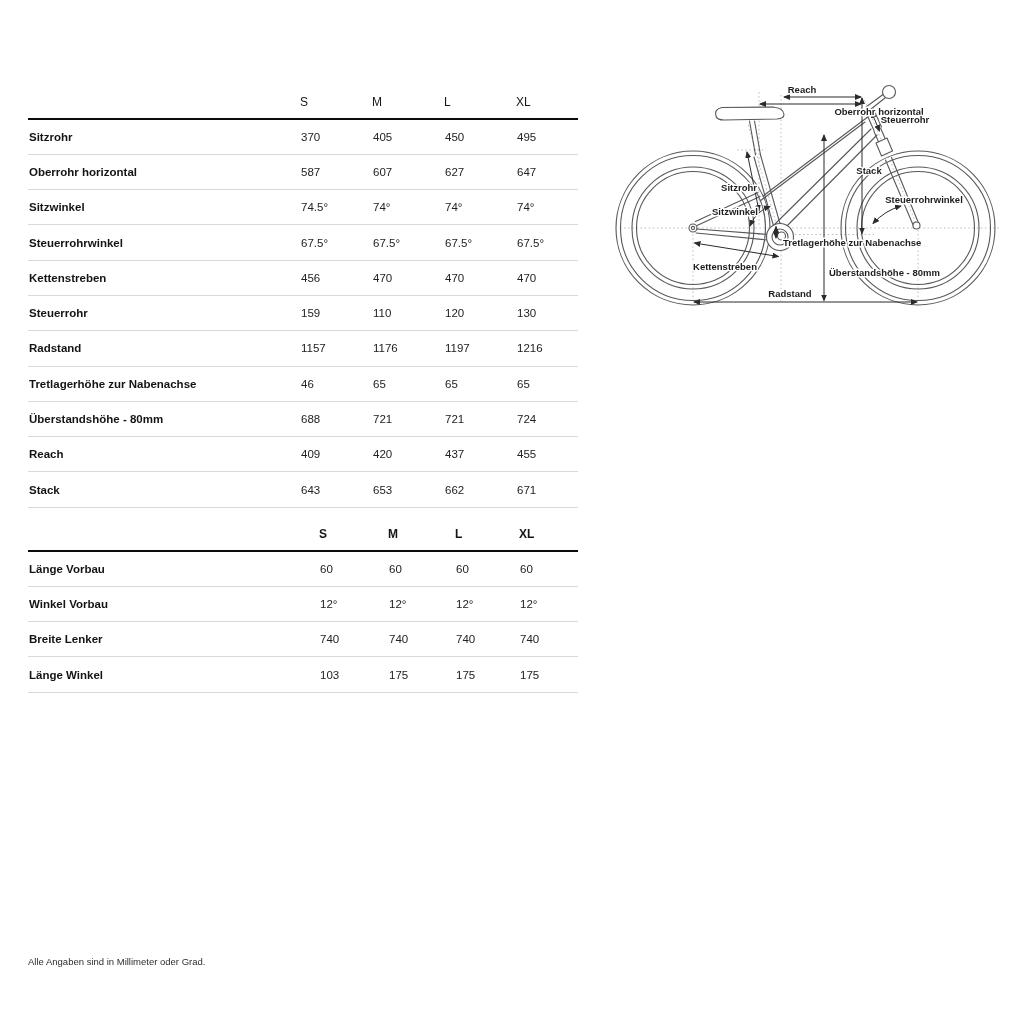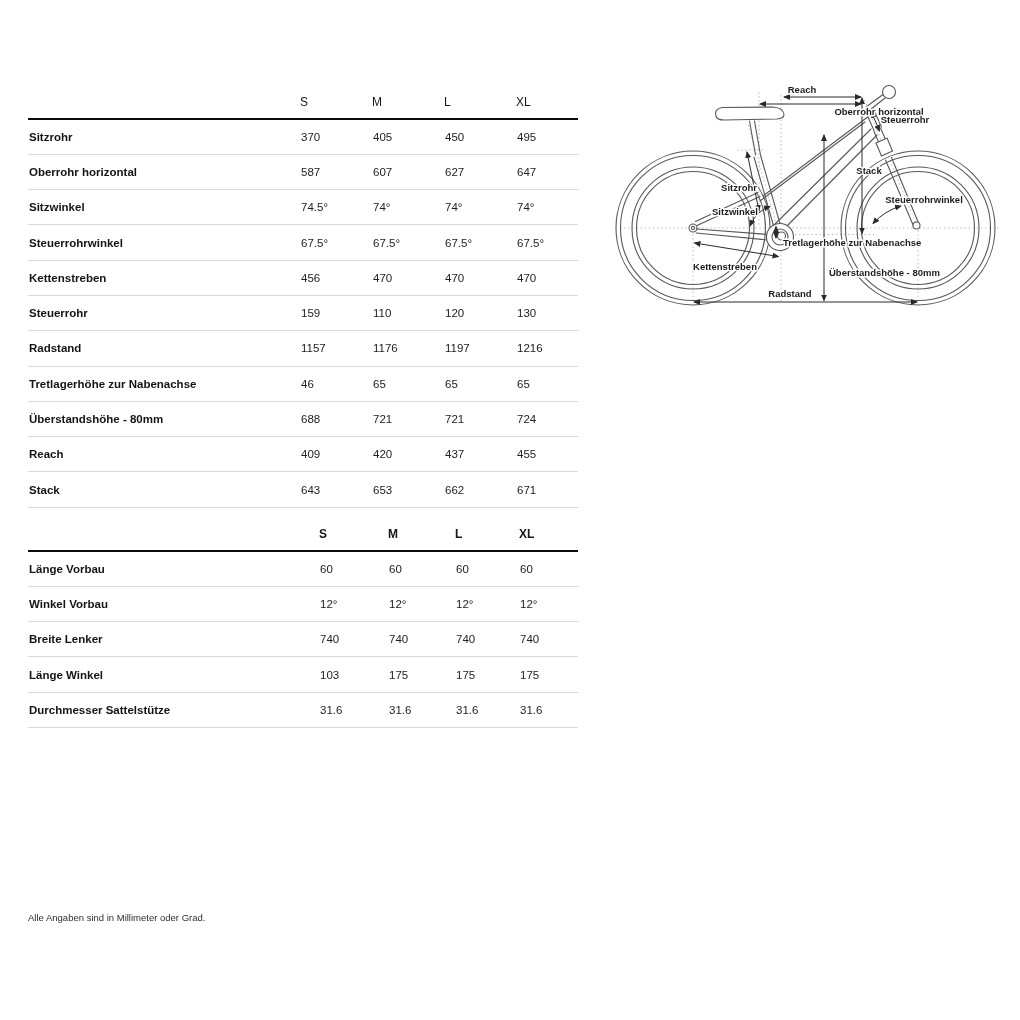--- a/index.html
+++ b/index.html
@@ -19,21 +19,21 @@
     padding:0 0 9px 0;color:#161617;
   }
   #t1 th{font-weight:400;height:21px;}
   #t2 th{font-weight:700;height:26px;}
   table.geo thead tr{border-bottom:2.5px solid #0b0b0b;}
   table.geo tbody tr{height:35.3px;border-bottom:1px solid #d9d9d9;}
   table.geo td{font-size:11.5px;vertical-align:middle;color:#222;}
   table.geo td.lbl{font-weight:700;color:#141415;}
   
   .note{
-    position:absolute;left:28px;top:912px;
+    position:absolute;left:28px;top:956px;
     font-size:9.5px;color:#2e2e2e;
   }
   
   .diagram{position:absolute;left:608px;top:75px;width:405px;height:235px;margin:0;}
   .bike{stroke:#55585c;stroke-width:1.1;fill:none;stroke-linecap:round;stroke-linejoin:round;}
   .guide{stroke:#b3b3b3;stroke-width:0.9;fill:none;stroke-dasharray:1.5 2.6;}
   .dim{stroke:#2b2b2b;stroke-width:1;fill:none;}
   .dlabel{
     font-family:"Liberation Sans",sans-serif;font-weight:700;font-size:9.5px;
     fill:#1d1d1f;stroke:#ffffff;stroke-width:3px;paint-order:stroke;stroke-linejoin:round;
@@ -180,27 +180,20 @@
           <td>740</td>
           <td>740</td>
           <td>740</td>
         </tr>
         <tr>
           <td class="lbl">Länge Winkel</td>
           <td>103</td>
           <td>175</td>
           <td>175</td>
           <td>175</td>
-        </tr>
-        <tr>
-          <td class="lbl">Durchmesser Sattelstütze</td>
-          <td>31.6</td>
-          <td>31.6</td>
-          <td>31.6</td>
-          <td>31.6</td>
         </tr>
       </tbody>
     </table>
 
   <div class="note">Alle Angaben sind in Millimeter oder Grad.</div>
 
   <figure class="diagram">
     <svg width="405" height="235" viewBox="0 0 405 235" xmlns="http://www.w3.org/2000/svg">
       <defs>
         <marker id="ah" markerWidth="7" markerHeight="6" refX="6" refY="3" orient="auto-start-reverse" markerUnits="userSpaceOnUse">

